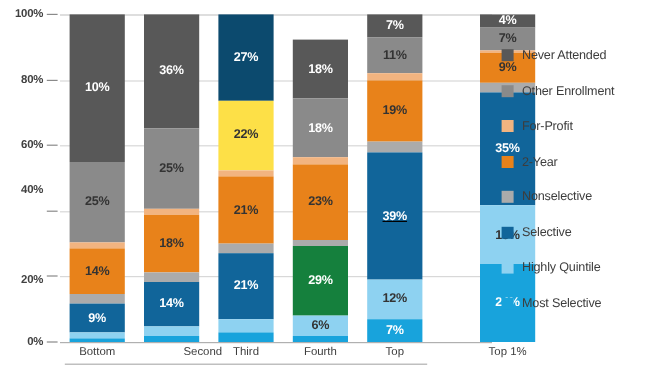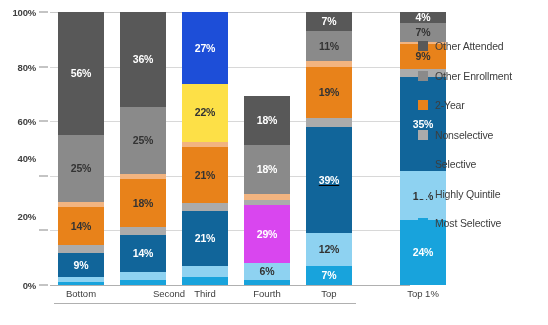--- a/index.html
+++ b/index.html
@@ -82,21 +82,21 @@
   }
 </style>
 </head>
 <body>
 
 <div id="chart-root">
 
   <div class="y-axis">
       <div class="y-tick-label" style="top: 285px;">0%</div>
       <div class="y-tick-mark" style="top: 285px;"></div>
-      <div class="y-tick-label" style="top: 216px; margin-left: 16px;">20%</div>
+      <div class="y-tick-label" style="top: 233px; margin-left: 16px;">20%</div>
       <div class="y-tick-mark" style="top: 230.4px;"></div>
       <div class="y-tick-label" style="top: 158px;">40%</div>
       <div class="y-tick-mark" style="top: 175.8px;"></div>
       <div class="y-tick-label" style="top: 121.2px;">60%</div>
       <div class="y-tick-mark" style="top: 121.2px;"></div>
       <div class="y-tick-label" style="top: 66.6px;">80%</div>
       <div class="y-tick-mark" style="top: 66.6px;"></div>
       <div class="y-tick-label" style="top: 12px;">100%</div>
       <div class="y-tick-mark" style="top: 12px;"></div>
     </div>
@@ -116,21 +116,21 @@
           </div>
           <div class="seg" style="height: 8.19px; background: rgb(171, 171, 171);"></div>
           <div class="seg" style="height: 38.22px; background: rgb(232, 130, 26);">
             <span class="seg-label" style="color: rgb(51, 51, 51);">14%</span>
           </div>
           <div class="seg" style="height: 5.46px; background: rgb(242, 180, 128);"></div>
           <div class="seg" style="height: 68.25px; background: rgb(138, 138, 138);">
             <span class="seg-label" style="color: rgb(51, 51, 51);">25%</span>
           </div>
           <div class="seg" style="height: 125.58px; background: rgb(88, 88, 88);">
-            <span class="seg-label" style="color: rgb(255, 255, 255);">56%</span>
+            <span class="seg-label" style="color: rgb(255, 255, 255);">10%</span>
           </div>
         </div>
         <div class="bar" style="left: 70px; width: 46px;">
           <div class="seg" style="height: 5.46px; background: rgb(24, 163, 220);"></div>
           <div class="seg" style="height: 8.19px; background: rgb(142, 210, 241);"></div>
           <div class="seg" style="height: 38.22px; background: rgb(17, 101, 154);">
             <span class="seg-label" style="color: rgb(255, 255, 255);">14%</span>
           </div>
           <div class="seg" style="height: 8.19px; background: rgb(171, 171, 171);"></div>
           <div class="seg" style="height: 49.14px; background: rgb(232, 130, 26);">
@@ -151,33 +151,36 @@
             <span class="seg-label" style="color: rgb(255, 255, 255);">21%</span>
           </div>
           <div class="seg" style="height: 8.19px; background: rgb(171, 171, 171);"></div>
           <div class="seg" style="height: 57.33px; background: rgb(232, 130, 26);">
             <span class="seg-label" style="color: rgb(51, 51, 51);">21%</span>
           </div>
           <div class="seg" style="height: 5.46px; background: rgb(242, 180, 128);"></div>
           <div class="seg" style="height: 60.06px; background: #fde047;">
             <span class="seg-label" style="color: rgb(51, 51, 51);">22%</span>
           </div>
-          <div class="seg" style="height: 73.71px; background: #1d4ed8;">
+          <div class="seg" style="height: 73.71px; background: #0c4a6e;">
             <span class="seg-label" style="color: rgb(255, 255, 255);">27%</span>
           </div>
         </div>
         <div class="bar" style="left: 194px; width: 46px;">
           <div class="seg" style="height: 5.46px; background: rgb(24, 163, 220);"></div>
           <div class="seg" style="height: 16.38px; background: rgb(142, 210, 241);">
             <span class="seg-label" style="color: rgb(51, 51, 51);">6%</span>
           </div>
-          <div class="seg" style="height: 58px; background: #d946ef;">
+          <div class="seg" style="height: 58px; background: #15803d;">
             <span class="seg-label" style="color: rgb(255, 255, 255);">29%</span>
           </div>
           <div class="seg" style="height: 5.46px; background: rgb(171, 171, 171);"></div>
+          <div class="seg" style="height: 62.79px; background: rgb(232, 130, 26);">
+            <span class="seg-label" style="color: rgb(51, 51, 51);">23%</span>
+          </div>
           <div class="seg" style="height: 5.46px; background: rgb(242, 180, 128);"></div>
           <div class="seg" style="height: 49.14px; background: rgb(138, 138, 138);">
             <span class="seg-label" style="color: rgb(255, 255, 255);">18%</span>
           </div>
           <div class="seg" style="height: 49.14px; background: rgb(88, 88, 88);">
             <span class="seg-label" style="color: rgb(255, 255, 255);">18%</span>
           </div>
         </div>
         <div class="bar" style="left: 256px; width: 46px;">
           <div class="seg" style="height: 19.11px; background: rgb(24, 163, 220);">
@@ -225,25 +228,29 @@
         </div>
       </div>
   </div>
 
   <div class="x-axis-line"></div>
   <div class="x-axis-underline" style="left: 54px; width: 302px;"></div>
 
   <div class="legend">
       <div class="legend-item">
         <span class="legend-swatch" style="background: rgb(88, 88, 88);"></span>
-        <span class="legend-label">Other Attended</span>
+        <span class="legend-label">Never Attended</span>
       </div>
       <div class="legend-item">
         <span class="legend-swatch" style="background: rgb(138, 138, 138);"></span>
         <span class="legend-label">Other Enrollment</span>
+      </div>
+      <div class="legend-item">
+        <span class="legend-swatch" style="background: rgb(242, 180, 128);"></span>
+        <span class="legend-label">For-Profit</span>
       </div>
       <div class="legend-item">
         <span class="legend-swatch" style="background: rgb(232, 130, 26);"></span>
         <span class="legend-label">2-Year</span>
       </div>
       <div class="legend-item">
         <span class="legend-swatch" style="background: rgb(171, 171, 171);"></span>
         <span class="legend-label">Nonselective</span>
       </div>
       <div class="legend-item">

